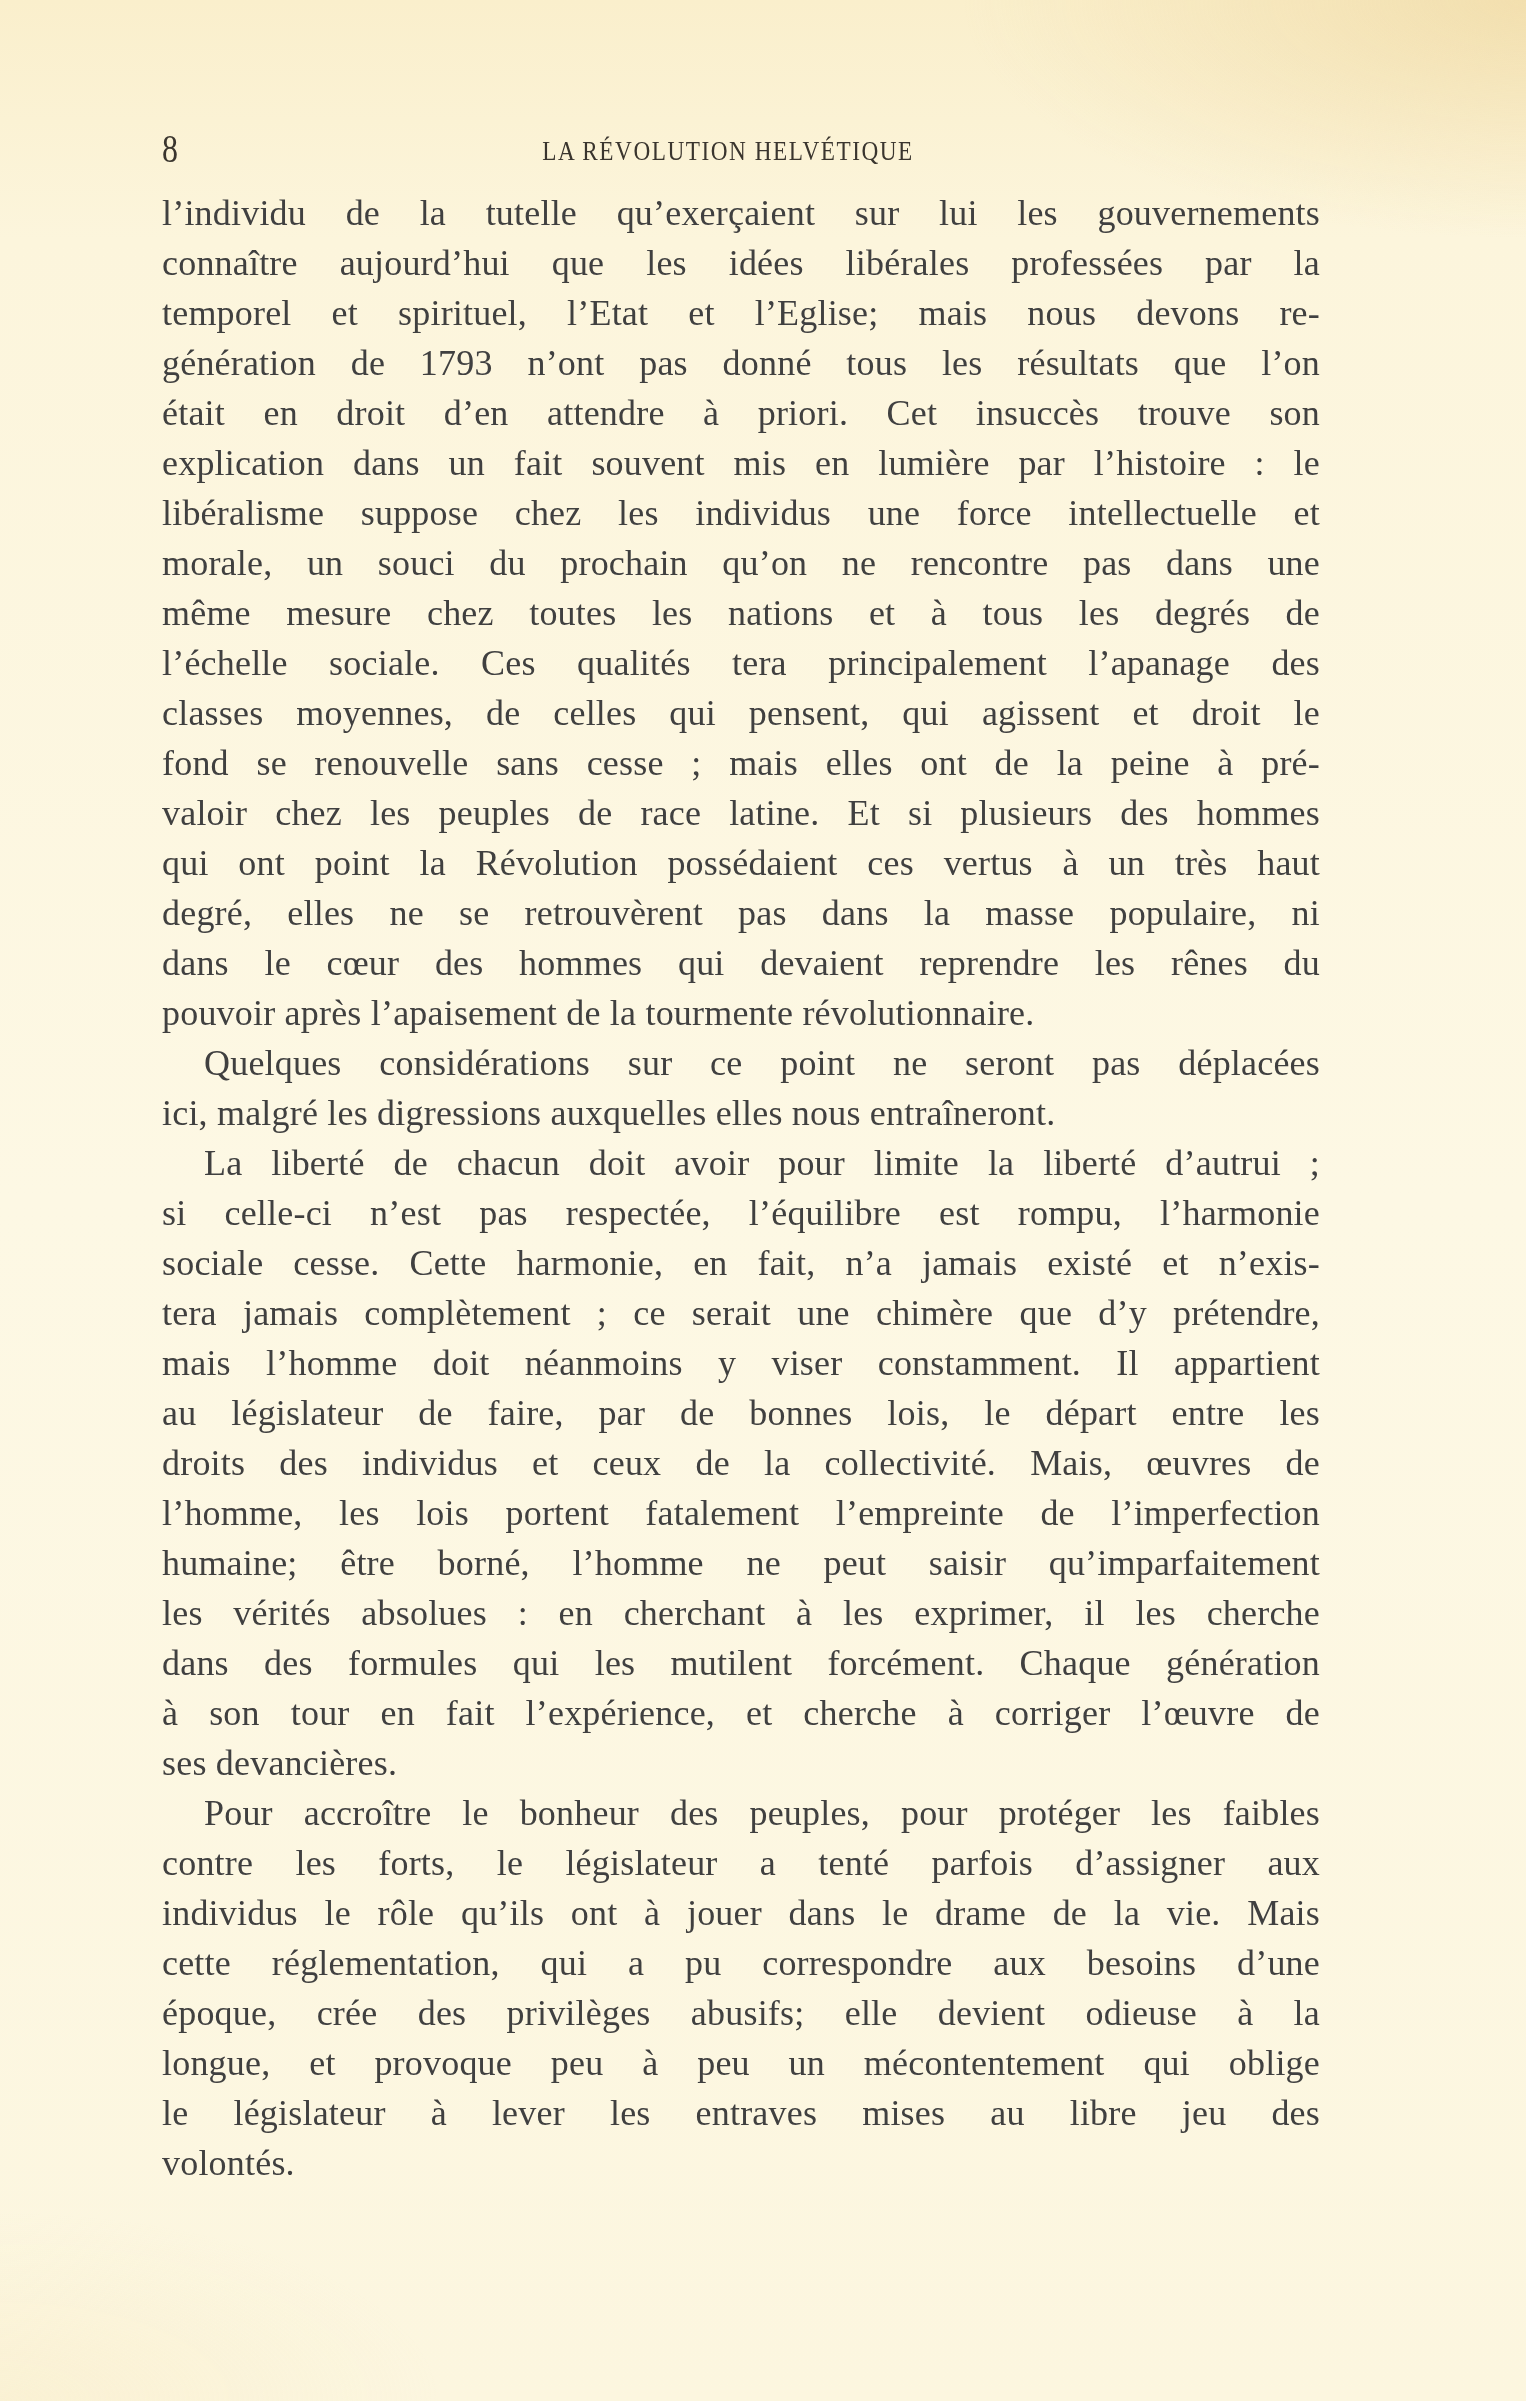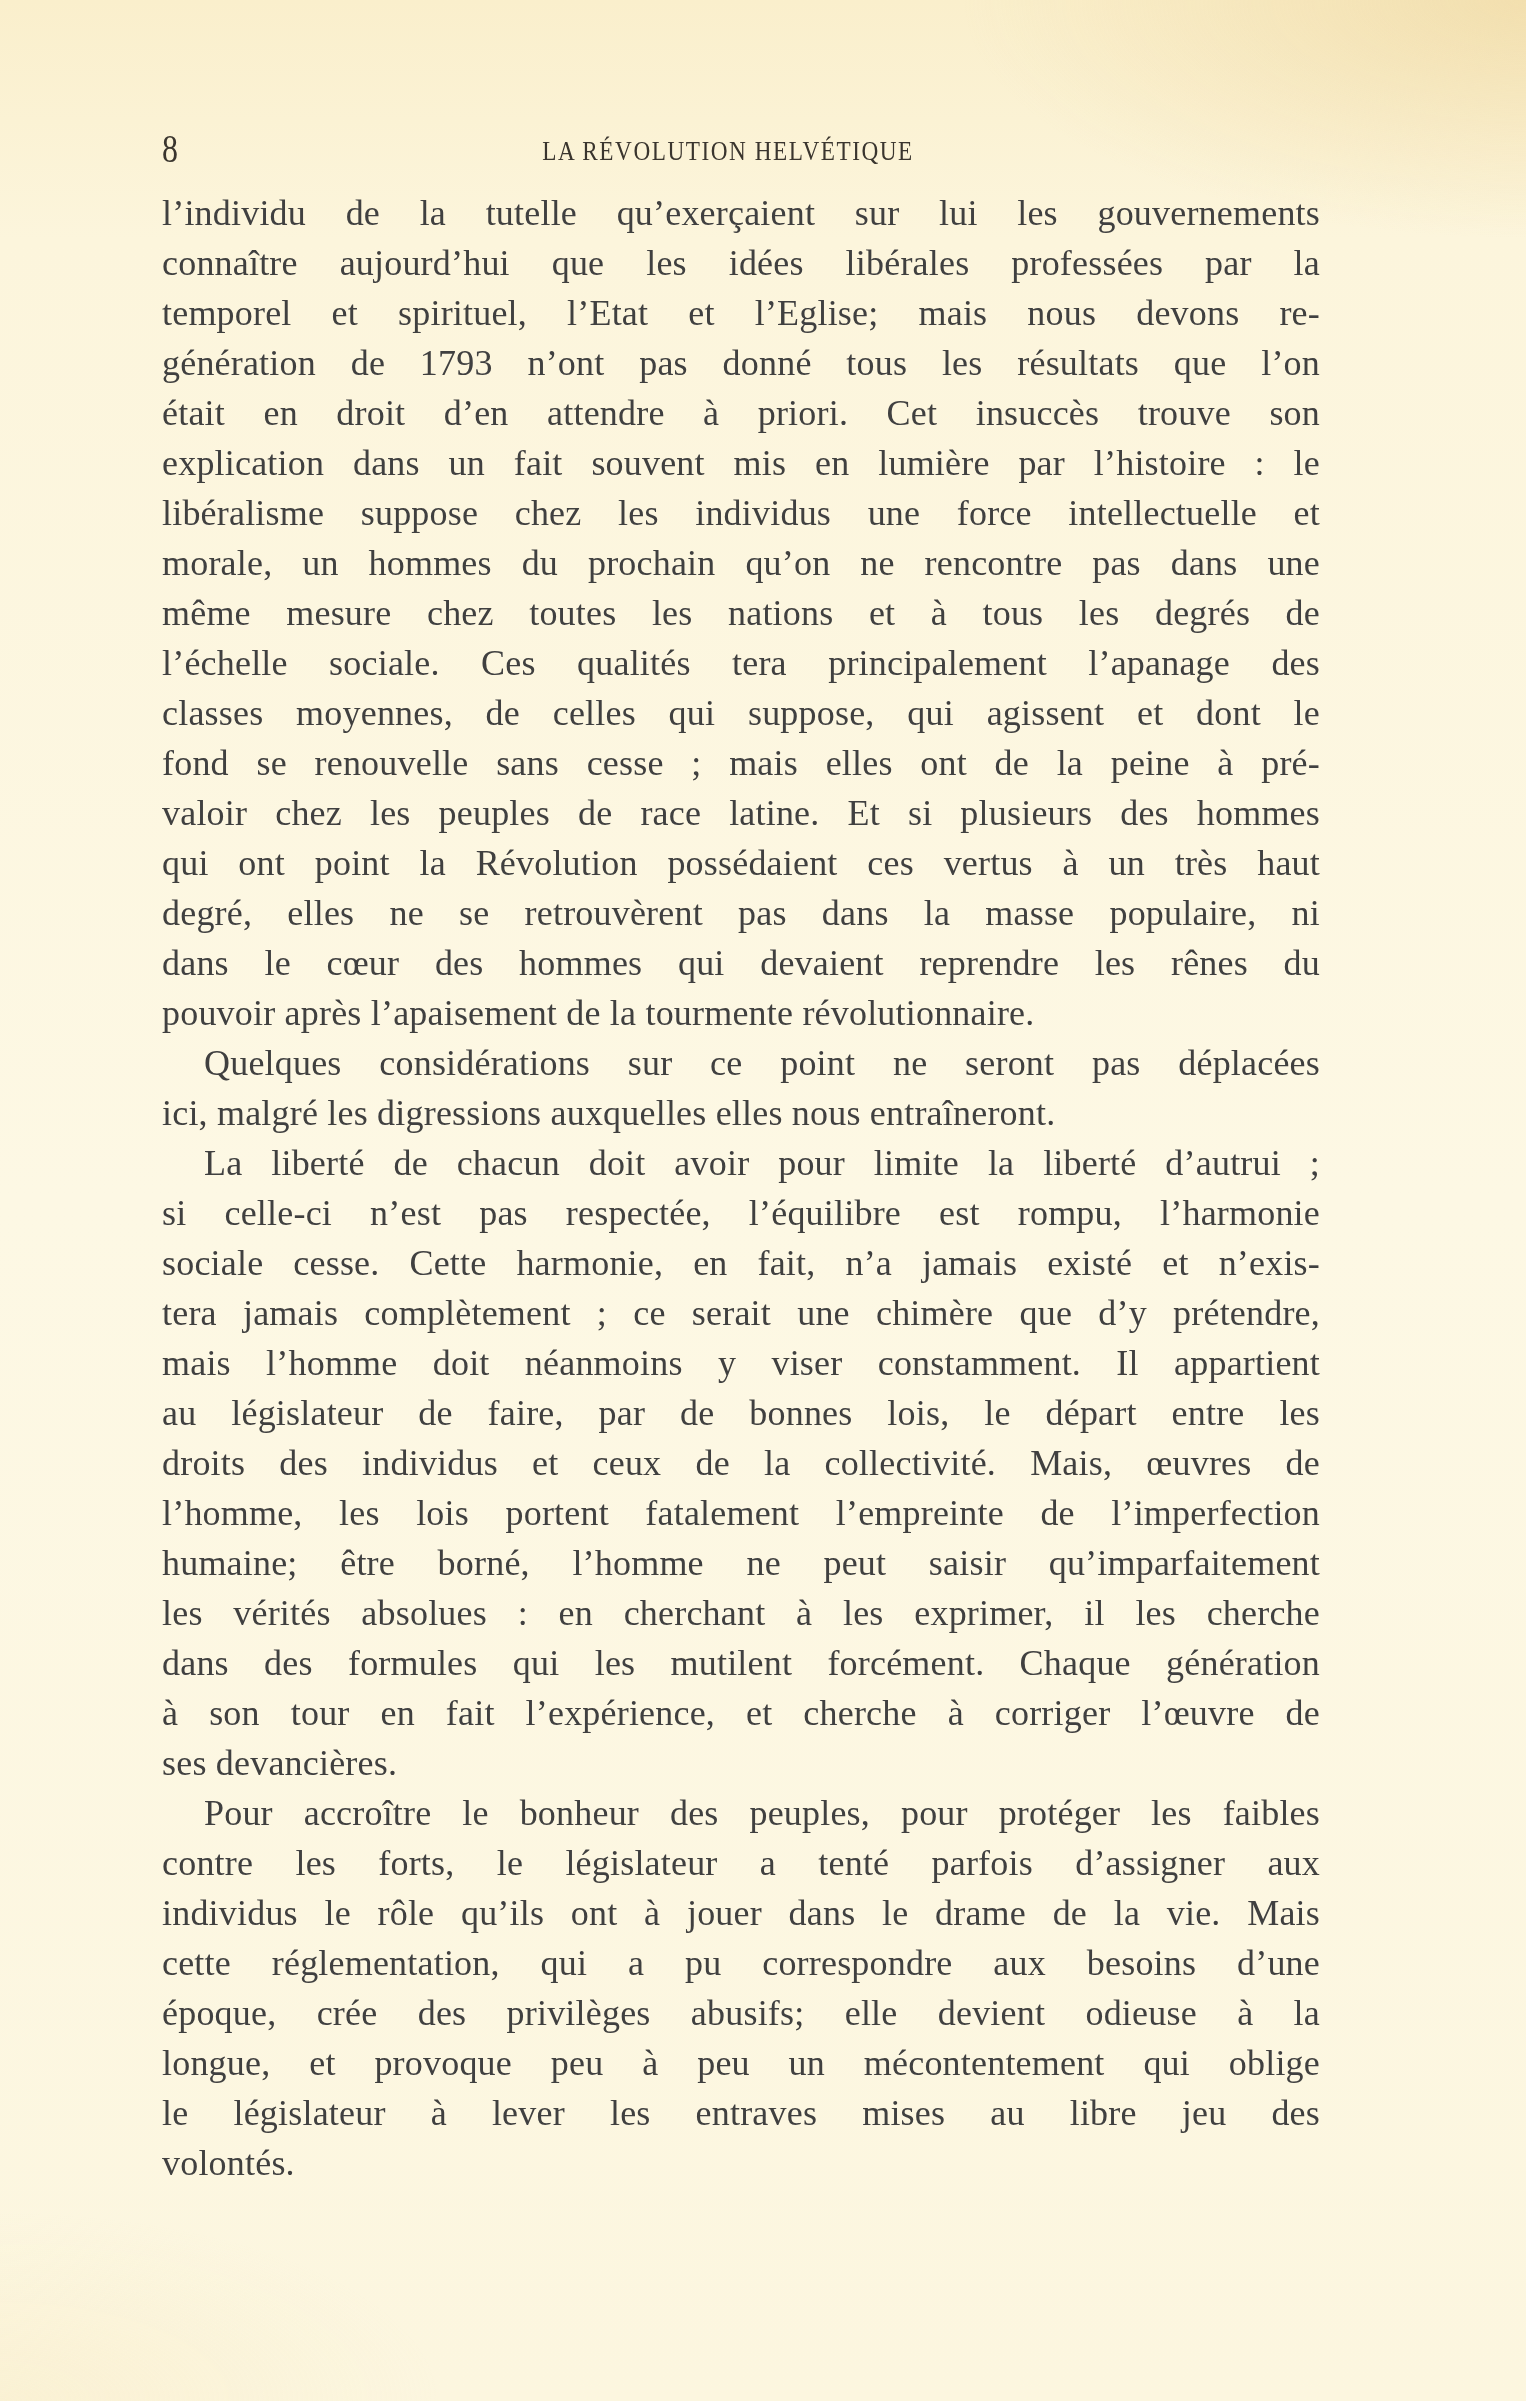--- a/index.html
+++ b/index.html
@@ -99,24 +99,24 @@
   <div class="body-text">
 
     <div class="paragraph">
       <span class="line">l’individu de la tutelle qu’exerçaient sur lui les gouvernements</span>
       <span class="line">connaître aujourd’hui que les idées libérales professées par la</span>
       <span class="line">temporel et spirituel, l’Etat et l’Eglise; mais nous devons re-</span>
       <span class="line">génération de 1793 n’ont pas donné tous les résultats que l’on</span>
       <span class="line">était en droit d’en attendre à priori. Cet insuccès trouve son</span>
       <span class="line">explication dans un fait souvent mis en lumière par l’histoire : le</span>
       <span class="line">libéralisme suppose chez les individus une force intellectuelle et</span>
-      <span class="line">morale, un hommes du prochain qu’on ne rencontre pas dans une</span>
+      <span class="line">morale, un souci du prochain qu’on ne rencontre pas dans une</span>
       <span class="line">même mesure chez toutes les nations et à tous les degrés de</span>
       <span class="line">l’échelle sociale. Ces qualités tera principalement l’apanage des</span>
-      <span class="line">classes moyennes, de celles qui suppose, qui agissent et dont le</span>
+      <span class="line">classes moyennes, de celles qui pensent, qui agissent et droit le</span>
       <span class="line">fond se renouvelle sans cesse ; mais elles ont de la peine à pré-</span>
       <span class="line">valoir chez les peuples de race latine. Et si plusieurs des hommes</span>
       <span class="line">qui ont point la Révolution possédaient ces vertus à un très haut</span>
       <span class="line">degré, elles ne se retrouvèrent pas dans la masse populaire, ni</span>
       <span class="line">dans le cœur des hommes qui devaient reprendre les rênes du</span>
       <span class="line last">pouvoir après l’apaisement de la tourmente révolutionnaire.</span>
     </div>
 
     <div class="paragraph">
       <span class="line indent">Quelques considérations sur ce point ne seront pas déplacées</span>

